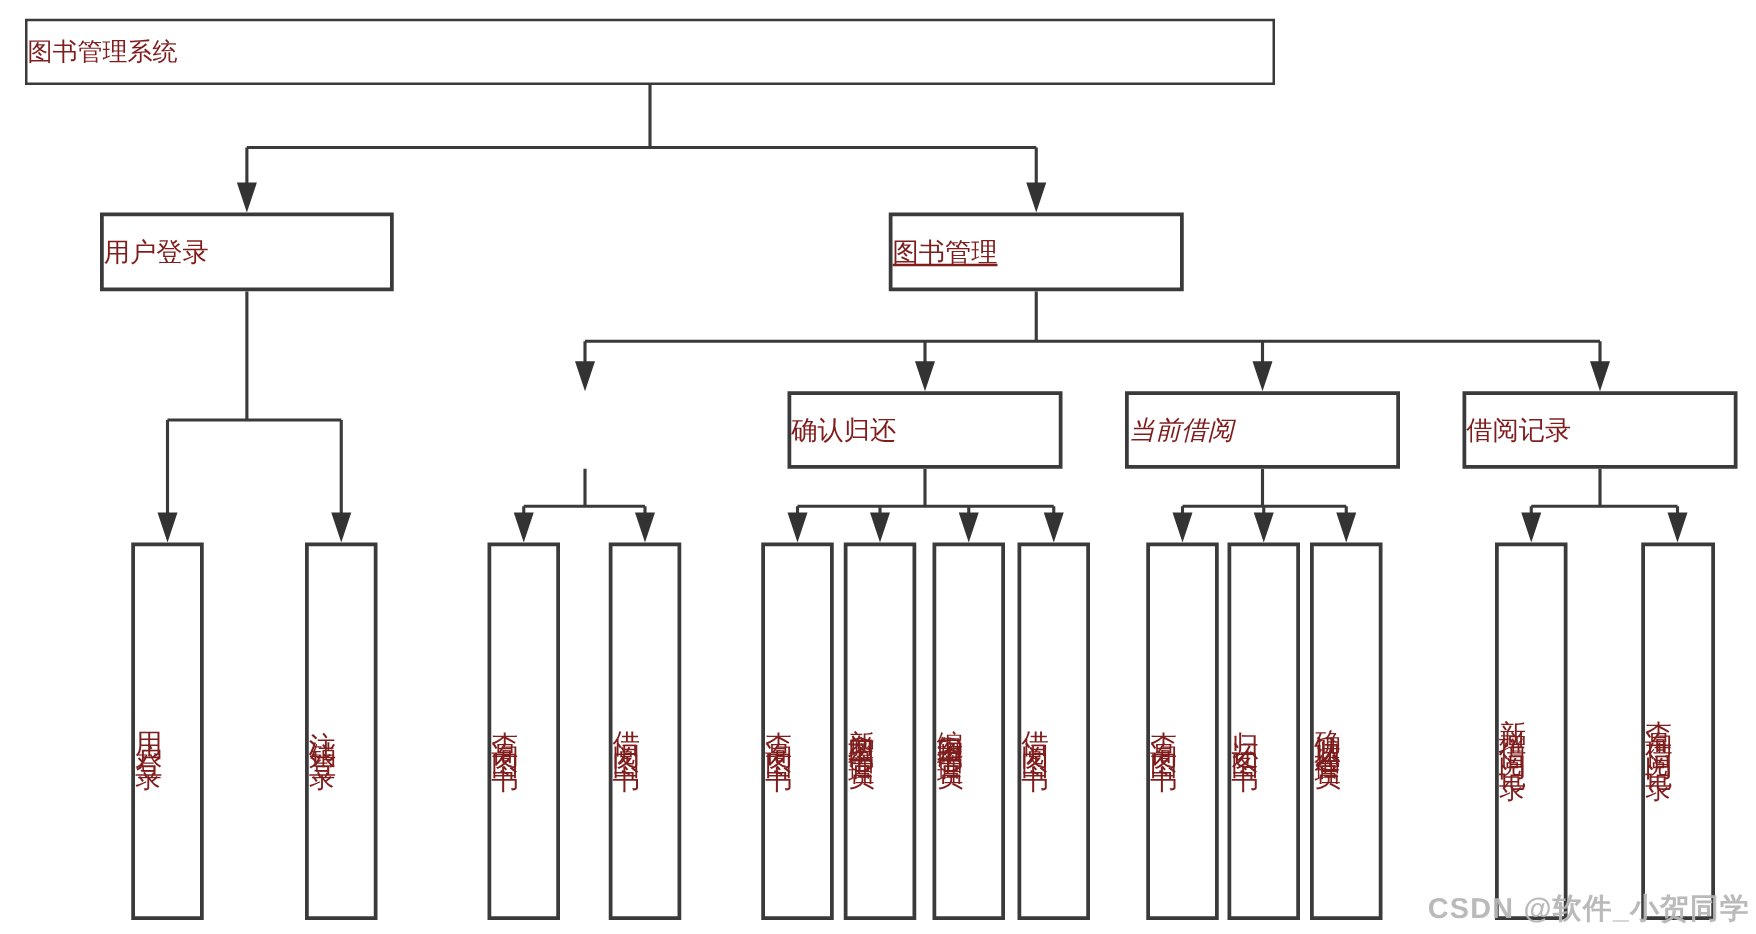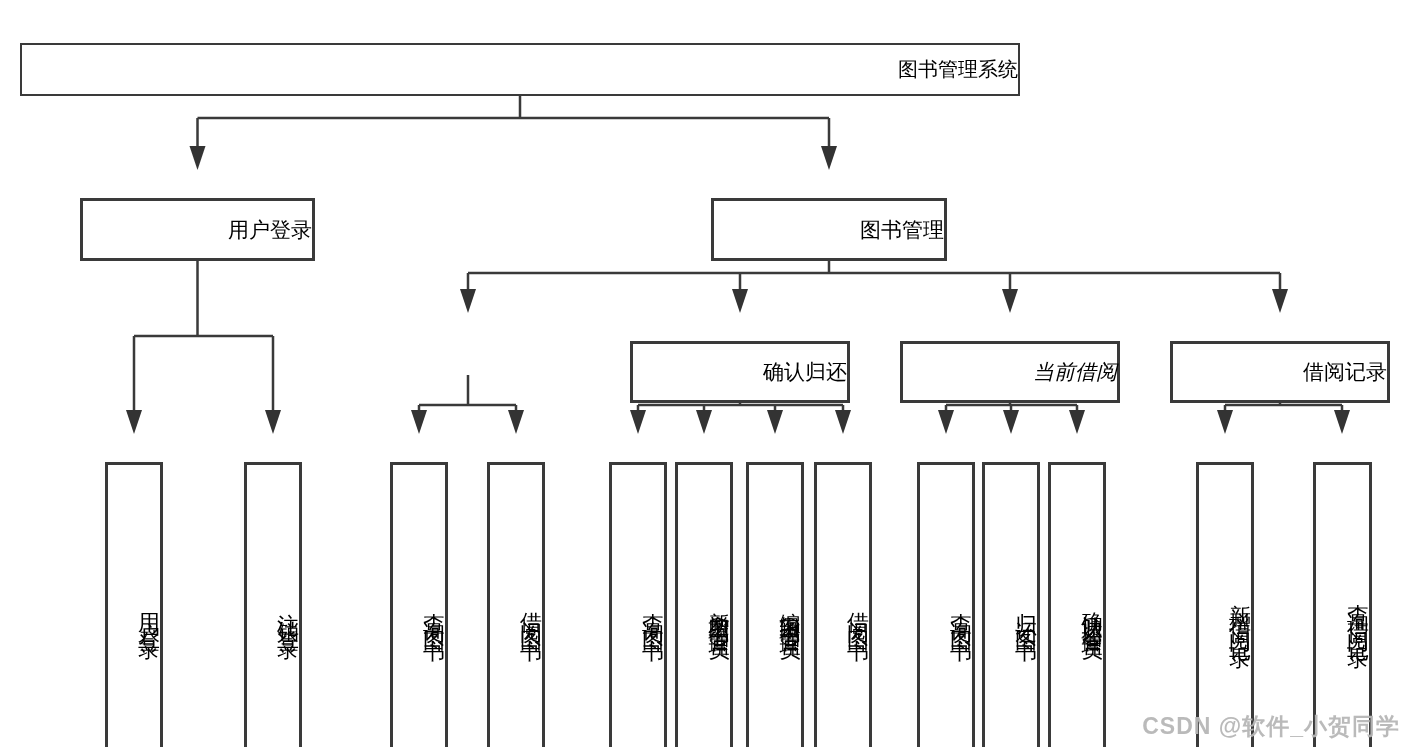--- a/index.html
+++ b/index.html
@@ -20,26 +20,25 @@
     left: 0;
     top: 0;
     width: 1405px;
     height: 747px;
   }
   .box {
     position: absolute;
     box-sizing: border-box;
     background: #ffffff;
     border: 3px solid #3a3a3a;
-    color: #000000;
+    color: #7f1d1d;
     display: flex;
     align-items: center;
-    justify-content: flex-end;
+    justify-content: flex-start;
     text-align: center;
-    margin-top: 28px;
   }
   .box.root {
     left: 20px; top: 15px; width: 1000px; height: 53px;
     border-width: 2px;
     font-size: 20px;
   }
   .box.h {
     height: 63px;
     font-size: 21px;
   }
@@ -115,21 +114,21 @@
     </g>
   </svg>
 
   <div class="box root">
     <span>图书管理系统</span>
   </div>
 
   <div class="box h" style="left:80px; top:170px; width:235px;">
     <span>用户登录</span>
   </div>
-  <div class="box h" style="left:711px; top:170px; width:236px;">
+  <div class="box h" style="left:711px; top:170px; width:236px;text-decoration:underline;">
     <span>图书管理</span>
   </div>
 
   <div class="box l3" style="left:630px;">
     <span>确认归还</span>
   </div>
   <div class="box l3" style="left:900px;font-style:italic;">
     <span>当前借阅</span>
   </div>
   <div class="box l3" style="left:1170px;">

